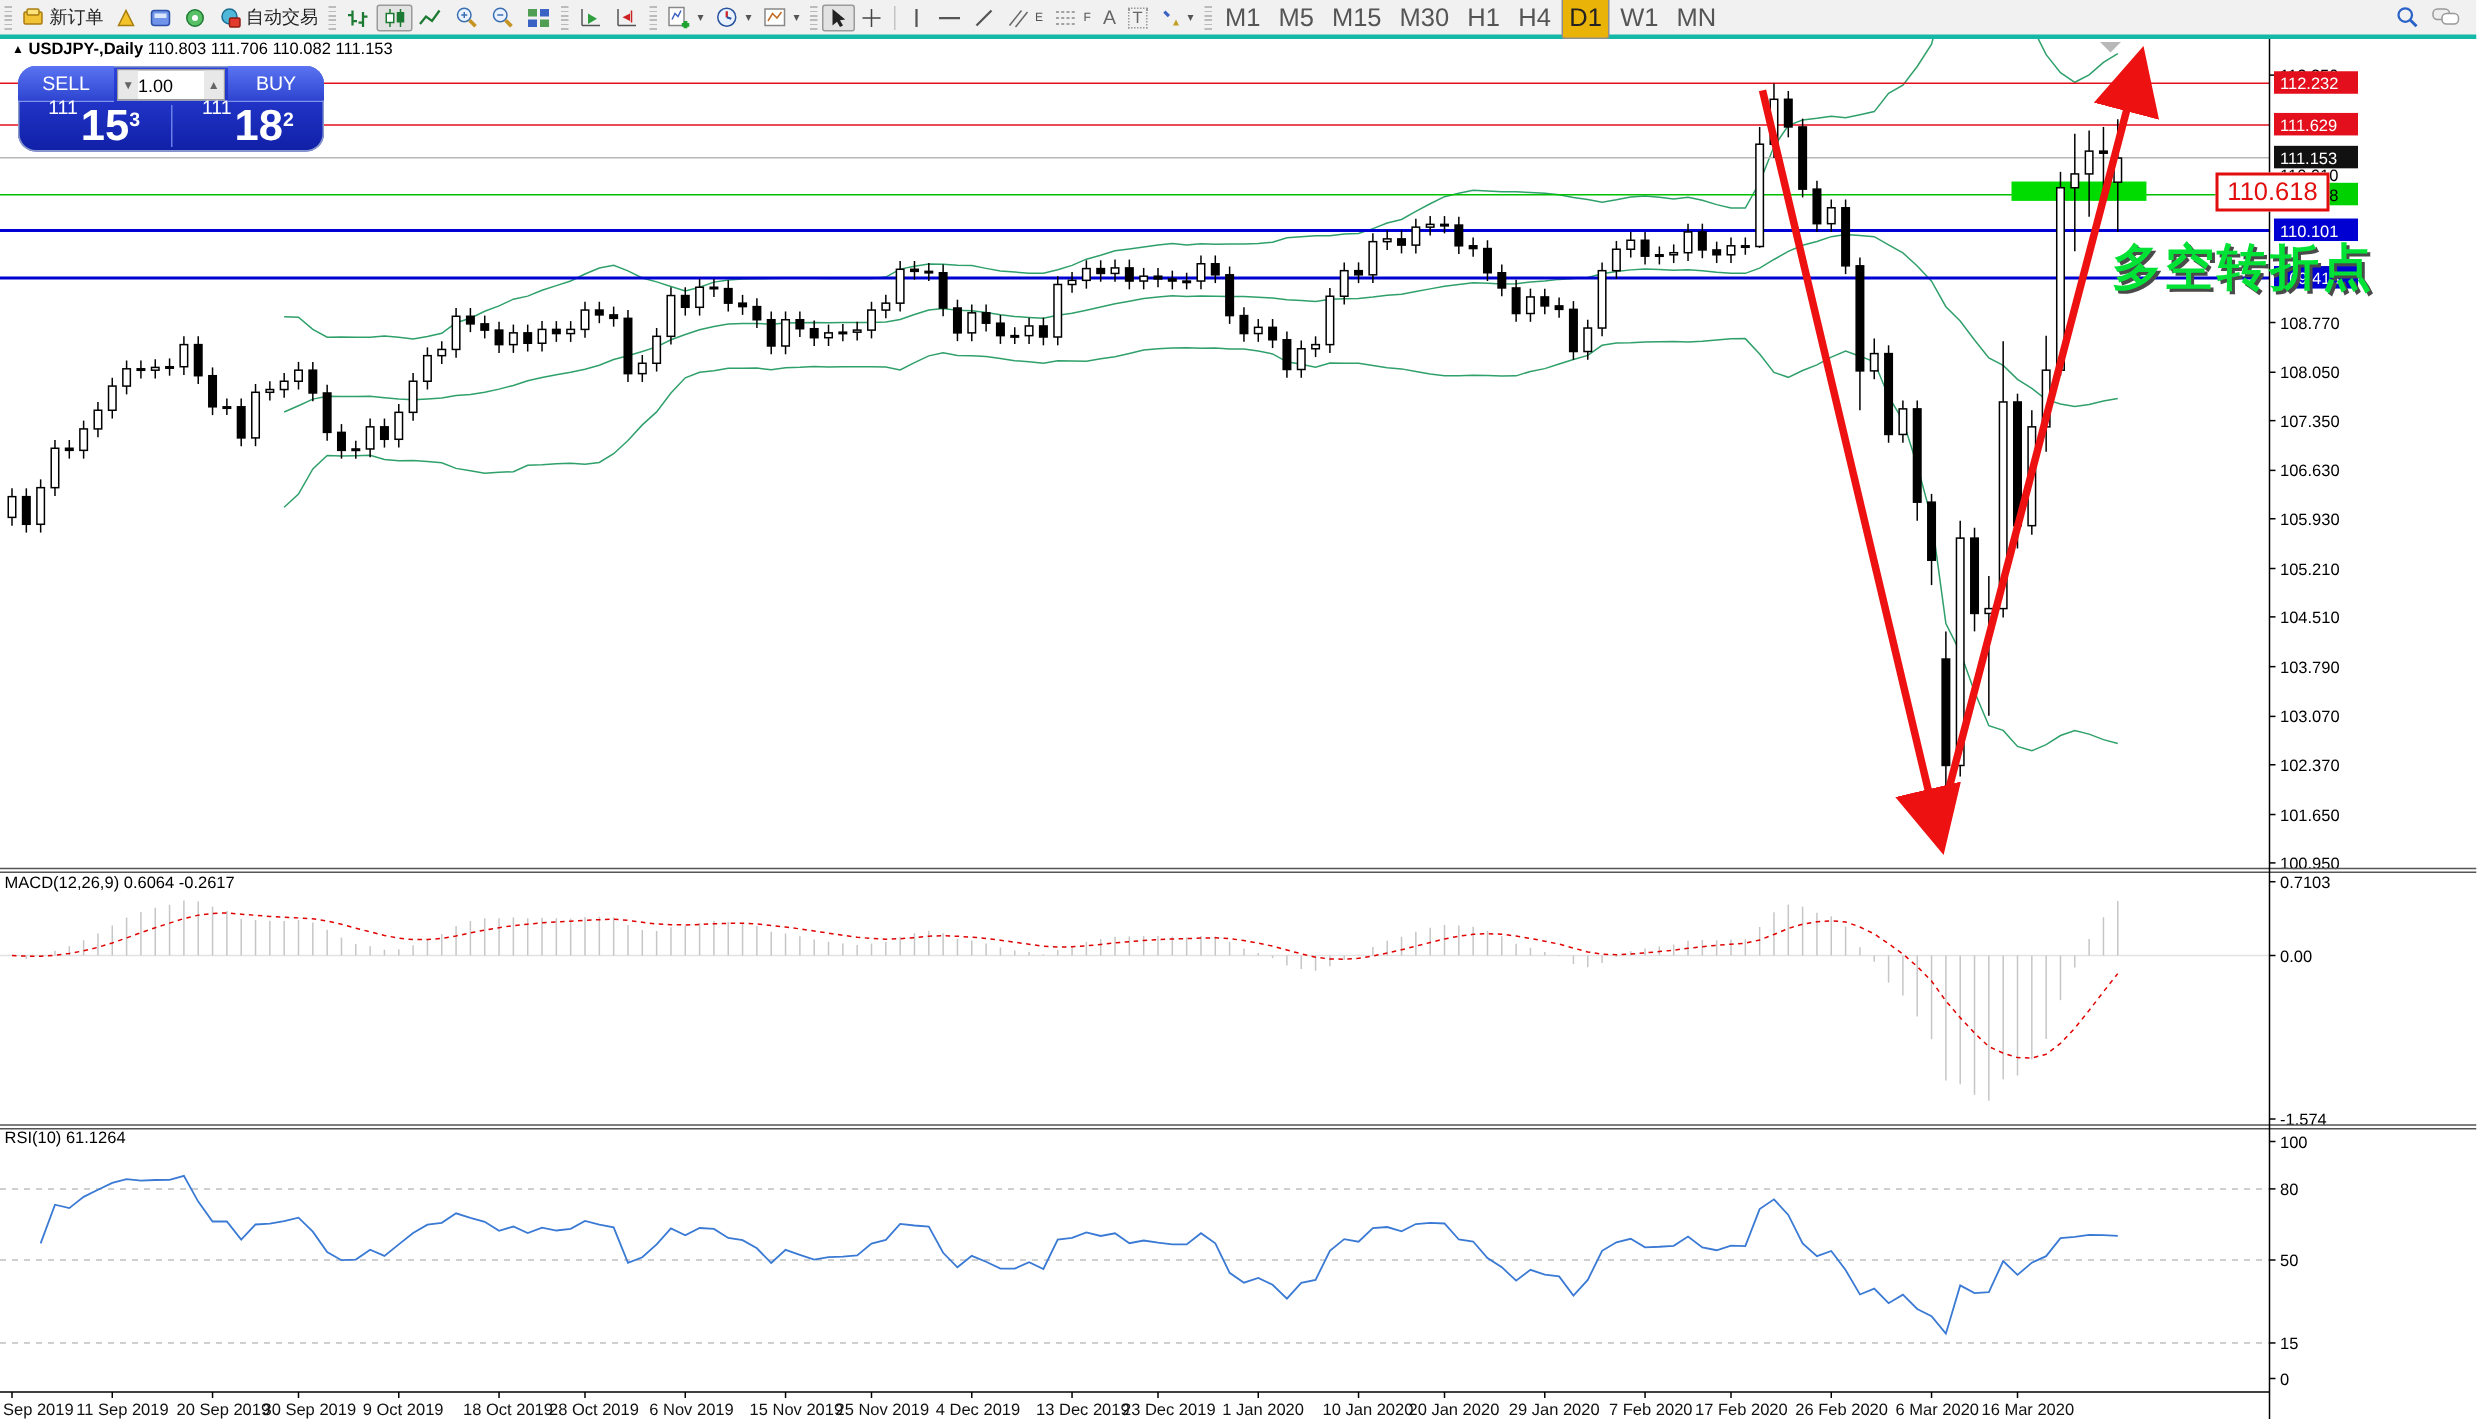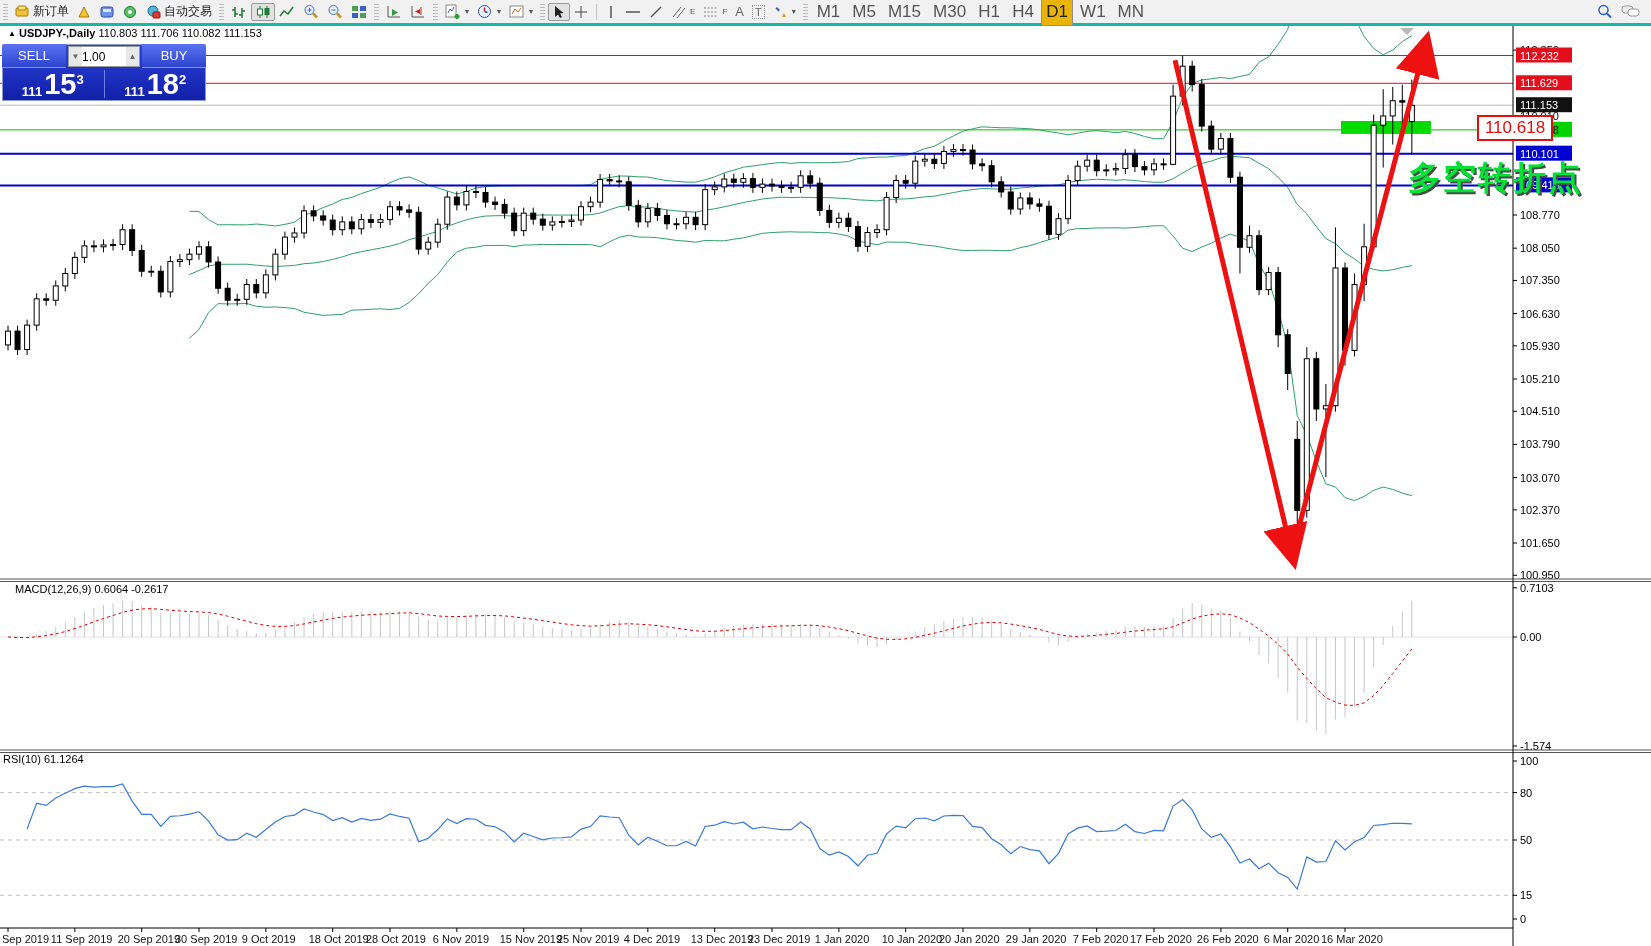--- a/index.html
+++ b/index.html
@@ -19,43 +19,43 @@
          color:#555;border:1px solid transparent;border-radius:2px;margin:0 1px}
   .tfbtn.active{border:1px solid #8f8f8f;background:#eab308;color:#222}
   .caret{font-size:8px;color:#555;margin-left:1px}
   .toolbar .spacer{flex:1 1 auto}
   
   #chart-svg{position:absolute;left:0;top:0;z-index:1}
   .ohlc-title{position:absolute;left:8px;top:27px;z-index:3;font-size:11px;color:#000;white-space:nowrap}
   .ohlc-title .tri{font-size:8px;position:relative;top:-1px}
   .ohlc-title b{font-weight:bold}
   .ind-label{position:absolute;z-index:3;font-size:11px;color:#000;white-space:nowrap}
-  #macd-label{left:15px;top:583px}
+  #macd-label{left:3px;top:583px}
   #rsi-label{left:3px;top:753px}
   .price-flag{position:absolute;left:1477px;top:115px;width:72px;height:22px;z-index:4;
               border:2px solid #e20e0e;background:#fff;color:#e20e0e;font-size:17px;
               display:flex;align-items:center;justify-content:center}
   .cn-note{position:absolute;left:1408px;top:156px;z-index:4;font-size:33px;font-weight:bold;color:#00e336;
            text-shadow:2px 2px 0 #4a4a4a;white-space:nowrap;letter-spacing:2px}
   .shift-marker{position:absolute;left:1400px;top:28px;z-index:3;width:0;height:0;
                 border-left:7px solid transparent;border-right:7px solid transparent;border-top:7px solid #b8b8b8}
   
-  .trade-panel{position:absolute;left:2px;top:44px;width:204px;height:57px;z-index:4;border-radius:2px;
+  .trade-panel{position:absolute;left:12px;top:44px;width:204px;height:57px;z-index:4;border-radius:12px;
                background:linear-gradient(#2c43dd,#101fa6);box-shadow:0 0 0 1px #8899cc inset;overflow:hidden;color:#fff}
   .tp-row1{display:flex;height:24px;align-items:stretch}
   .tp-btn{flex:0 0 64px;display:flex;align-items:center;justify-content:center;font-size:13px;color:#fff;
           background:linear-gradient(#5a74f2,#2e44d0);border-bottom:1px solid #7f93ef}
   .tp-btn.sell{border-top-left-radius:4px}
   .tp-btn.buy{border-top-right-radius:4px}
   .tp-vol{flex:1 1 auto;background:#fff;margin:2px 2px 1px 2px;border:1px solid #9a9a9a;display:flex;align-items:center}
   .tp-vol .sp{width:13px;height:100%;background:#e8e8e8;color:#666;font-size:8px;display:flex;align-items:center;justify-content:center}
   .tp-vol .val{flex:1;padding-right:4px;color:#000;font-size:12px}
   .tp-row2{display:flex;height:32px}
   .tp-price{flex:1;display:flex;align-items:flex-end;justify-content:center;padding-bottom:1px}
-  .tp-price .pre{font-size:13px;font-weight:bold;margin:0 2px 0 0}
+  .tp-price .pre{font-size:13px;font-weight:normal;margin:0 2px 20px 0}
   .tp-price .big{font-size:29px;font-weight:bold;line-height:29px}
   .tp-price .sup{font-size:13px;font-weight:bold;position:relative;top:-12px}
   .tp-div{width:1px;background:#6b7fe8;margin:2px 0}
 </style>
 </head>
 <body>
 
 <div class="toolbar">
   <span class="tgrip"></span>
   <span class="tbtn">

